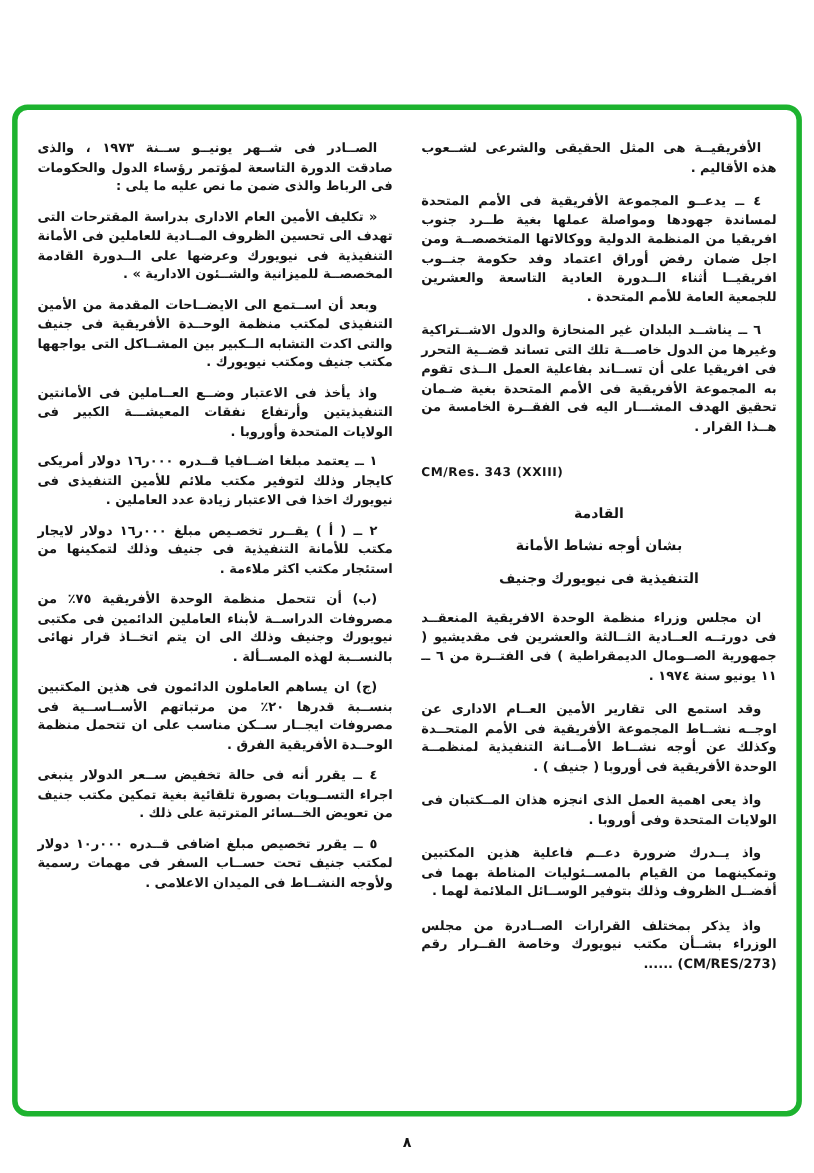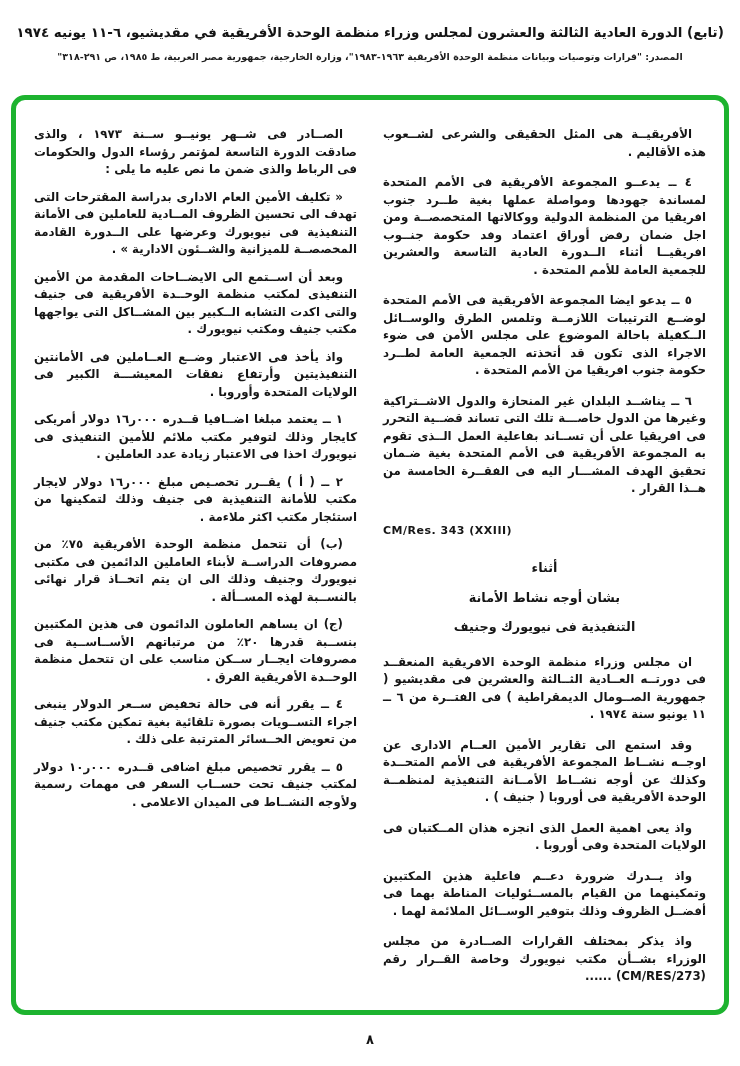--- a/index.html
+++ b/index.html
@@ -76,35 +76,30 @@
     font-size:13px;
     font-weight:bold;
     direction:rtl;
   }
 </style>
 </head>
 <body>
 
 <div class="page">
 
-  <div class="header">
-    <div class="header-title">(تابع) الدورة العادية الثالثة والعشرون لمجلس وزراء منظمة الوحدة الأفريقية في مقديشيو، ٦-١١ يونيه ١٩٧٤</div>
-    <div class="header-source">المصدر: "قرارات وتوصيات وبيانات منظمة الوحدة الأفريقية ١٩٦٣-١٩٨٣"، وزارة الخارجية، جمهورية مصر العربية، ط ١٩٨٥، ص ٢٩١-٣١٨"</div>
-  </div>
 
   <div class="content-frame" style="border-color: rgb(29, 179, 47);">
     <div class="columns">
 
       <div class="col col-right">
         <p>الأفريقيــة هى المثل الحقيقى والشرعى لشــعوب هذه الأقاليم .</p>
         <p>٤ ــ يدعــو المجموعة الأفريقية فى الأمم المتحدة لمساندة جهودها ومواصلة عملها بغية طــرد جنوب افريقيا من المنظمة الدولية ووكالاتها المتخصصــة ومن اجل ضمان رفض أوراق اعتماد وفد حكومة جنــوب افريقيــا أثناء الــدورة العادية التاسعة والعشرين للجمعية العامة للأمم المتحدة .</p>
-        <p>٥ ــ يدعو ايضا المجموعة الأفريقية فى الأمم المتحدة لوضــع الترتيبات اللازمــة وتلمس الطرق والوســائل الــكفيلة باحالة الموضوع على مجلس الأمن فى ضوء الاجراء الذى تكون قد أتخذته الجمعية العامة لطــرد حكومة جنوب افريقيا من الأمم المتحدة .</p>
         <p>٦ ــ يناشــد البلدان غير المنحازة والدول الاشــتراكية وغيرها من الدول خاصـــة تلك التى تساند قضــية التحرر فى افريقيا على أن تســاند بفاعلية العمل الــذى تقوم به المجموعة الأفريقية فى الأمم المتحدة بغية ضـمان تحقيق الهدف المشـــار اليه فى الفقــرة الخامسة من هــذا القرار .</p>
         <p class="cm-res">CM/Res. 343 (XXIII)</p>
-        <p class="heading heading-first">أثناء</p>
+        <p class="heading heading-first">القادمة</p>
         <p class="heading">بشان أوجه نشاط الأمانة</p>
         <p class="heading heading-last">التنفيذية فى نيويورك وجنيف</p>
         <p>ان مجلس وزراء منظمة الوحدة الافريقية المنعقــد فى دورتــه العــادية الثــالثة والعشرين فى مقديشيو ( جمهورية الصــومال الديمقراطية ) فى الفتــرة من ٦ ــ ١١ يونيو سنة ١٩٧٤ .</p>
         <p>وقد استمع الى تقارير الأمين العــام الادارى عن اوجــه نشــاط المجموعة الأفريقية فى الأمم المتحــدة وكذلك عن أوجه نشــاط الأمــانة التنفيذية لمنظمــة الوحدة الأفريقية فى أوروبا ( جنيف ) .</p>
         <p>واذ يعى اهمية العمل الذى انجزه هذان المــكتبان فى الولايات المتحدة وفى أوروبا .</p>
         <p>واذ يــدرك ضرورة دعــم فاعلية هذين المكتبين وتمكينهما من القيام بالمســئوليات المناطة بهما فى أفضــل الظروف وذلك بتوفير الوســائل الملائمة لهما .</p>
         <p>واذ يذكر بمختلف القرارات الصــادرة من مجلس الوزراء بشــأن مكتب نيويورك وخاصة القــرار رقم (CM/RES/273) ......</p>
       </div>
 
       <div class="col col-left">

